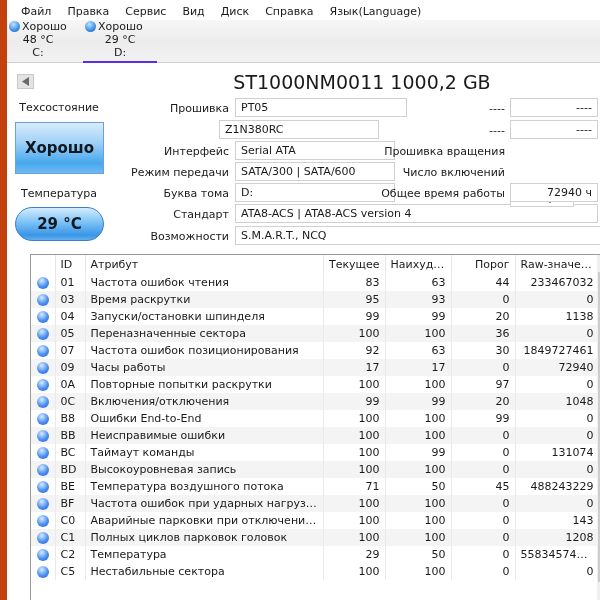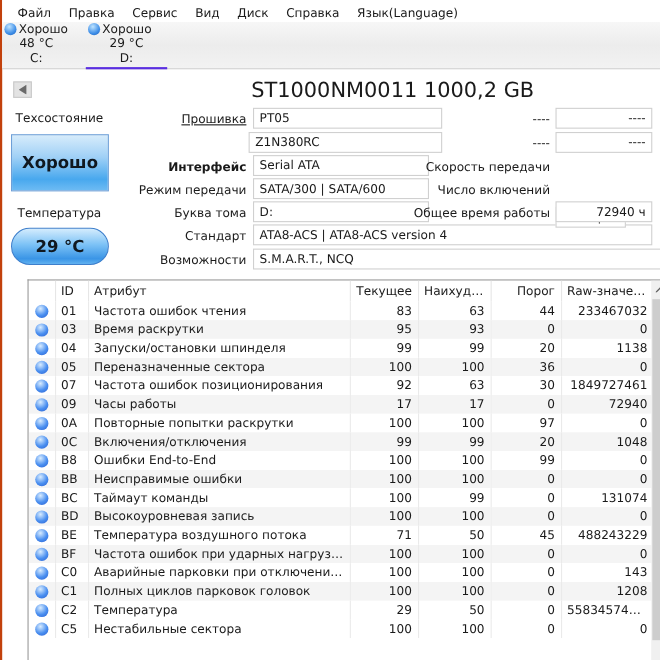--- a/index.html
+++ b/index.html
@@ -1,17 +1,17 @@
 <!DOCTYPE html>
 <html><head>
 <meta charset="utf-8">
 <style>
   * { box-sizing: border-box; margin: 0; padding: 0; }
   html, body { width: 600px; height: 600px; overflow: hidden; background: #fff; font-family: "DejaVu Sans", "Liberation Sans", sans-serif; font-size: 11px; color: #1a1a1a; }
-  .win { position: absolute; left: 0; top: 0; width: 600px; height: 600px; border-left: 2px solid #c2410c; background: #fff; }
+  .win { position: absolute; left: 0; top: 0; width: 600px; height: 600px; border-left: 7px solid #c2410c; background: #fff; }
   .menubar { position: absolute; left: 0; top: 0; width: 600px; height: 22px; background: #fff; display: flex; align-items: center; padding-left: 14px; }
   .menubar span { margin-right: 16px; font-size: 11px; }
   .drivebar { position: absolute; left: 0; top: 20px; width: 600px; height: 43px; background: linear-gradient(#f7f7f7, #ececec 50%, #f2f2f2); border-bottom: 1px solid #cfcfcf; }
   .drive { position: absolute; top: 0; height: 43px; text-align: center; font-size: 11px; line-height: 13px; }
   .drive .row1 { display: flex; align-items: center; }
   .orb { display: inline-block; width: 11px; height: 11px; border-radius: 50%; background: radial-gradient(circle at 40% 30%, #bfe4ff, #3f8fe8 60%, #1e5fb8); margin-right: 2px; }
   .drive.active { border-bottom: 2px solid #5a2fe0; }
   .back-btn { position: absolute; left: 10px; top: 74px; width: 17px; height: 15px; background: #e3e3e3; border: 1px solid #c9c9c9; display: flex; align-items: center; justify-content: center; }
   .back-btn svg { display: block; }
   .model-title { position: absolute; left: 0; top: 71px; width: 600px; text-align: center; font-size: 19px; padding-left: 110px; font-weight: normal; letter-spacing: 0; }
@@ -77,47 +77,47 @@
       </svg>
   </div>
 
   <div class="model-title">ST1000NM0011 1000,2 GB</div>
 
   <div class="lbl health-label">Техсостояние</div>
   <div class="health-box">Хорошо</div>
   <div class="lbl temp-label">Температура</div>
   <div class="temp-box">29 °C</div>
 
-  <div class="flabel lbl" style="top:102px;text-decoration:underline;">Прошивка</div>
+  <div class="flabel lbl" style="top:102px;">Прошивка</div>
   <div class="fbox" style="left:228px;top:98px;width:172px;">PT05</div>
 
-  <div class="fbox" style="left:224px;top:120px;width:176px;">Z1N380RC</div>
-
-  <div class="flabel lbl" style="top:145px;font-weight:bold;">Интерфейс</div>
+  <div class="fbox" style="left:212px;top:120px;width:160px;">Z1N380RC</div>
+
+  <div class="flabel lbl" style="top:145px;">Интерфейс</div>
   <div class="fbox" style="left:228px;top:141px;width:160px;">Serial ATA</div>
 
   <div class="flabel lbl" style="top:166px;text-align:right;">Режим передачи</div>
   <div class="fbox" style="left:228px;top:162px;width:160px;">SATA/300 | SATA/600</div>
 
   <div class="flabel lbl" style="top:187px;">Буква тома</div>
   <div class="fbox" style="left:228px;top:183px;width:160px;">D:</div>
 
   <div class="flabel lbl" style="top:208px;">Стандарт</div>
   <div class="fbox" style="left:228px;top:204px;width:363px;">ATA8-ACS | ATA8-ACS version 4</div>
 
   <div class="flabel lbl" style="top:230px;">Возможности</div>
   <div class="fbox" style="left:228px;top:226px;width:397px;">S.M.A.R.T., NCQ</div>
 
   <div class="rlabel lbl" style="top:102px;">----</div>
   <div class="fbox r" style="left:503px;top:98px;width:88px;">----</div>
 
   <div class="rlabel lbl" style="top:124px;">----</div>
   <div class="fbox r" style="left:503px;top:120px;width:88px;">----</div>
 
-  <div class="rlabel lbl" style="top:145px;">Скорость передачи</div>
+  <div class="rlabel lbl" style="top:145px;">Прошивка вращения</div>
 
   <div class="rlabel lbl" style="top:166px;padding-left:16px;">Число включений</div>
   <div class="fbox r" style="left:503px;top:172px;width:64px;margin-top:16px;">1048 раз</div>
 
   <div class="rlabel lbl" style="top:187px;">Общее время работы</div>
   <div class="fbox r" style="left:503px;top:183px;width:88px;">72940 ч</div>
 
   <div class="table-wrap">
     <table>
       <colgroup>

